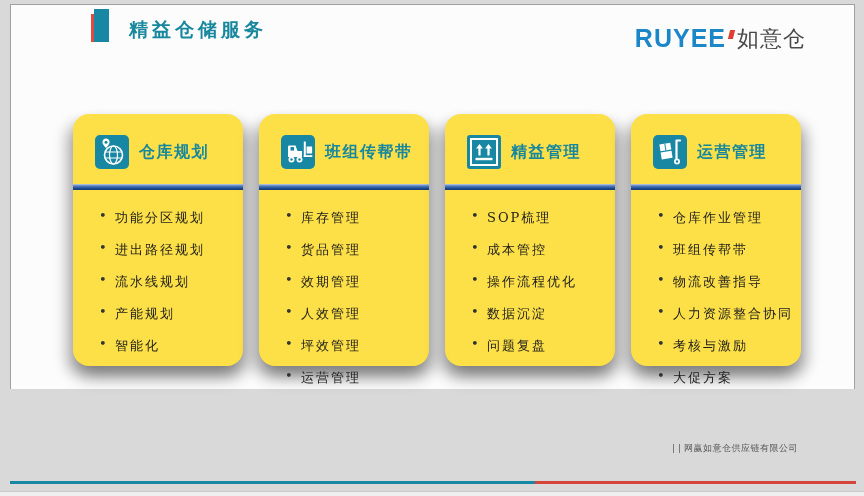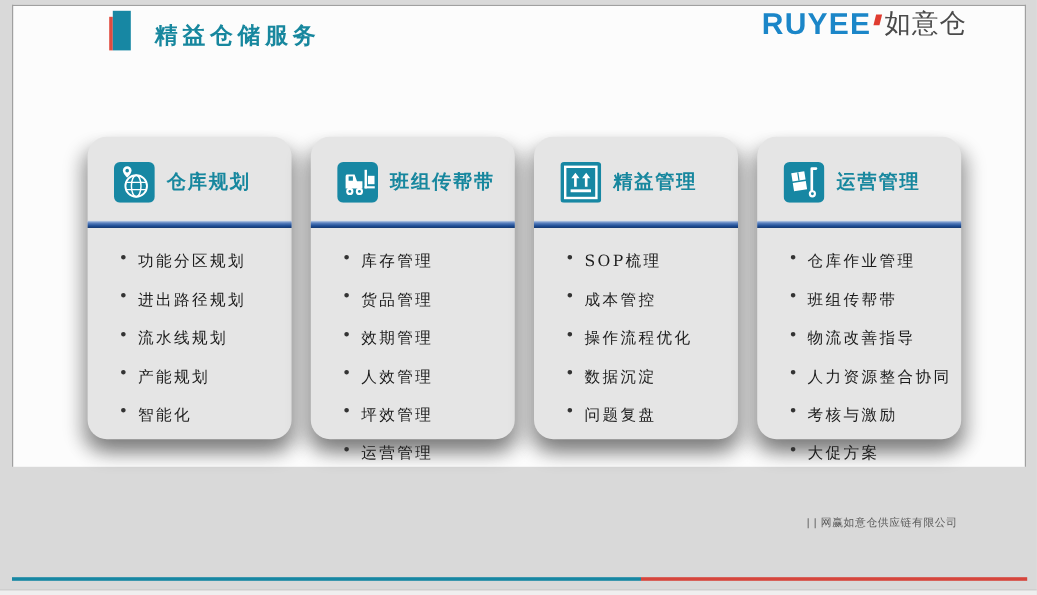--- a/index.html
+++ b/index.html
@@ -14,45 +14,45 @@
 
   .accent-line { position:absolute; left:10px; top:481px; width:846px; height:3px;
                  background:linear-gradient(to right, #1787a3 0 62%, #d6453c 62% 100%); }
 
   
   .mark-red  { position:absolute; left:80px; top:9px;  width:3px;  height:28px; background:#e04b3f; }
   .mark-teal { position:absolute; left:83px; top:4px;  width:15px; height:33px; background:#1787a3; }
   .slide-title { position:absolute; left:118px; top:12px; font-size:19px; font-weight:bold;
                  color:#17879e; letter-spacing:4px; }
 
-  .logo { position:absolute; right:48px; top:3px; display:flex; align-items:center; }
+  .logo { position:absolute; right:48px; top:21px; display:flex; align-items:center; }
   .logo-latin { font-family:"Liberation Sans", sans-serif; font-size:25px; font-weight:800;
                 color:#1b86c8; letter-spacing:1px; line-height:1; }
   .logo-red-mark { width:5px; height:9px; background:#e03c30; transform:skewX(-14deg);
                    margin:0 3px 8px 3px; }
   .logo-cjk { font-size:22px; font-weight:normal; color:#4a4a4a; letter-spacing:1px; line-height:1; }
 
   
   .cards { position:absolute; left:62px; top:109px; width:728px; height:252px;
            display:flex; gap:16px; }
-  .card { flex:1; background:#e5e5e5; border-radius:16px; padding-top:18px;
+  .card { flex:1; background:#fde047; border-radius:16px; padding-top:18px;
           box-shadow:0 12px 16px rgba(0,0,0,.30), -8px 8px 14px rgba(0,0,0,.16),
                      8px 8px 14px rgba(0,0,0,.16); }
   .card-header { display:flex; align-items:center; gap:10px; padding-left:22px; height:40px; }
   .card-icon { width:34px; height:34px; flex:0 0 34px; }
   .card-title { font-size:16px; font-weight:bold; color:#17879e; letter-spacing:1.5px; }
   .card-divider { height:6px; margin-top:12px;
                   background:linear-gradient(to bottom,#c3d2e8 0%,#5b82c0 30%,#1c4b94 72%,#16396f 100%); }
   .card ul { list-style:none; margin:12px 0 0; padding:0 8px 0 26px; }
   .card li { position:relative; padding:7px 0 7px 16px; font-size:13px; color:#1c1c1c;
              letter-spacing:2px; font-weight:500; }
   .card li::before { content:"•"; position:absolute; left:0; top:6px; color:#333; font-size:13px; }
 
   
-  .footer-company { position:absolute; right:56px; top:424px; font-size:9px; color:#5a5a5a;
+  .footer-company { position:absolute; right:56px; top:437px; font-size:9px; color:#5a5a5a;
                     font-family:"Liberation Sans", sans-serif; letter-spacing:0.5px; }
 </style>
 </head>
 <body>
 
 <div class="stage">
   <div class="slide">
 
     <div class="mark-red"></div>
     <div class="mark-teal"></div>

